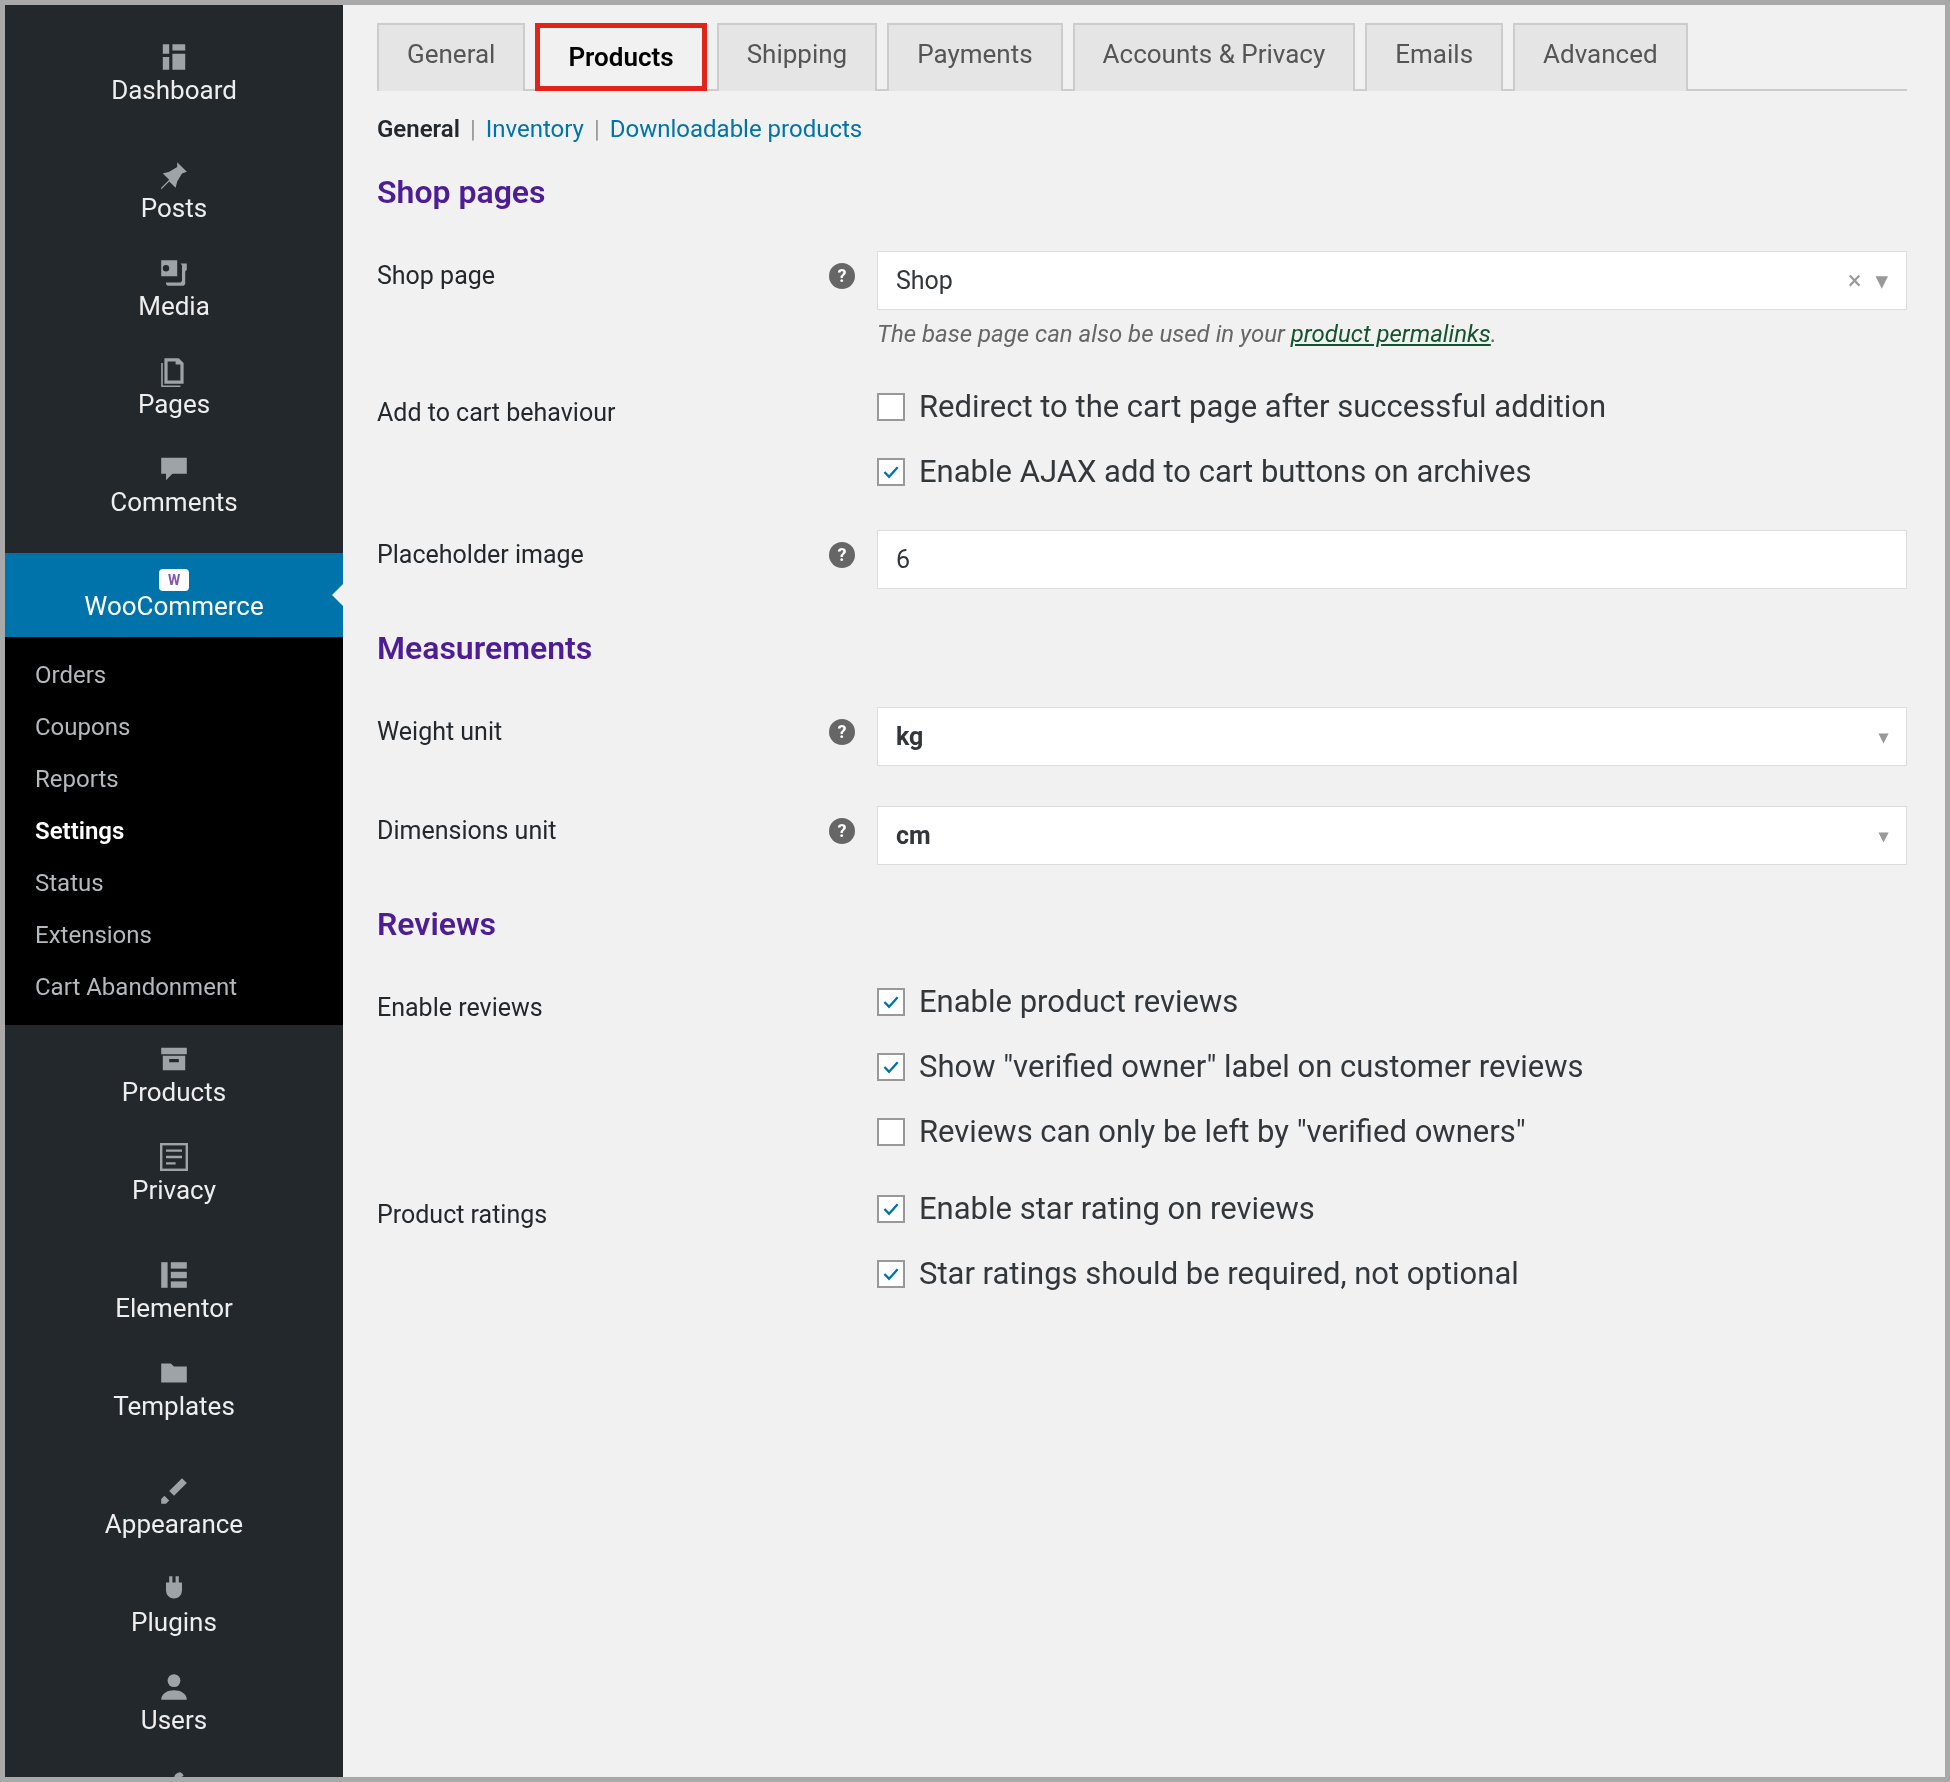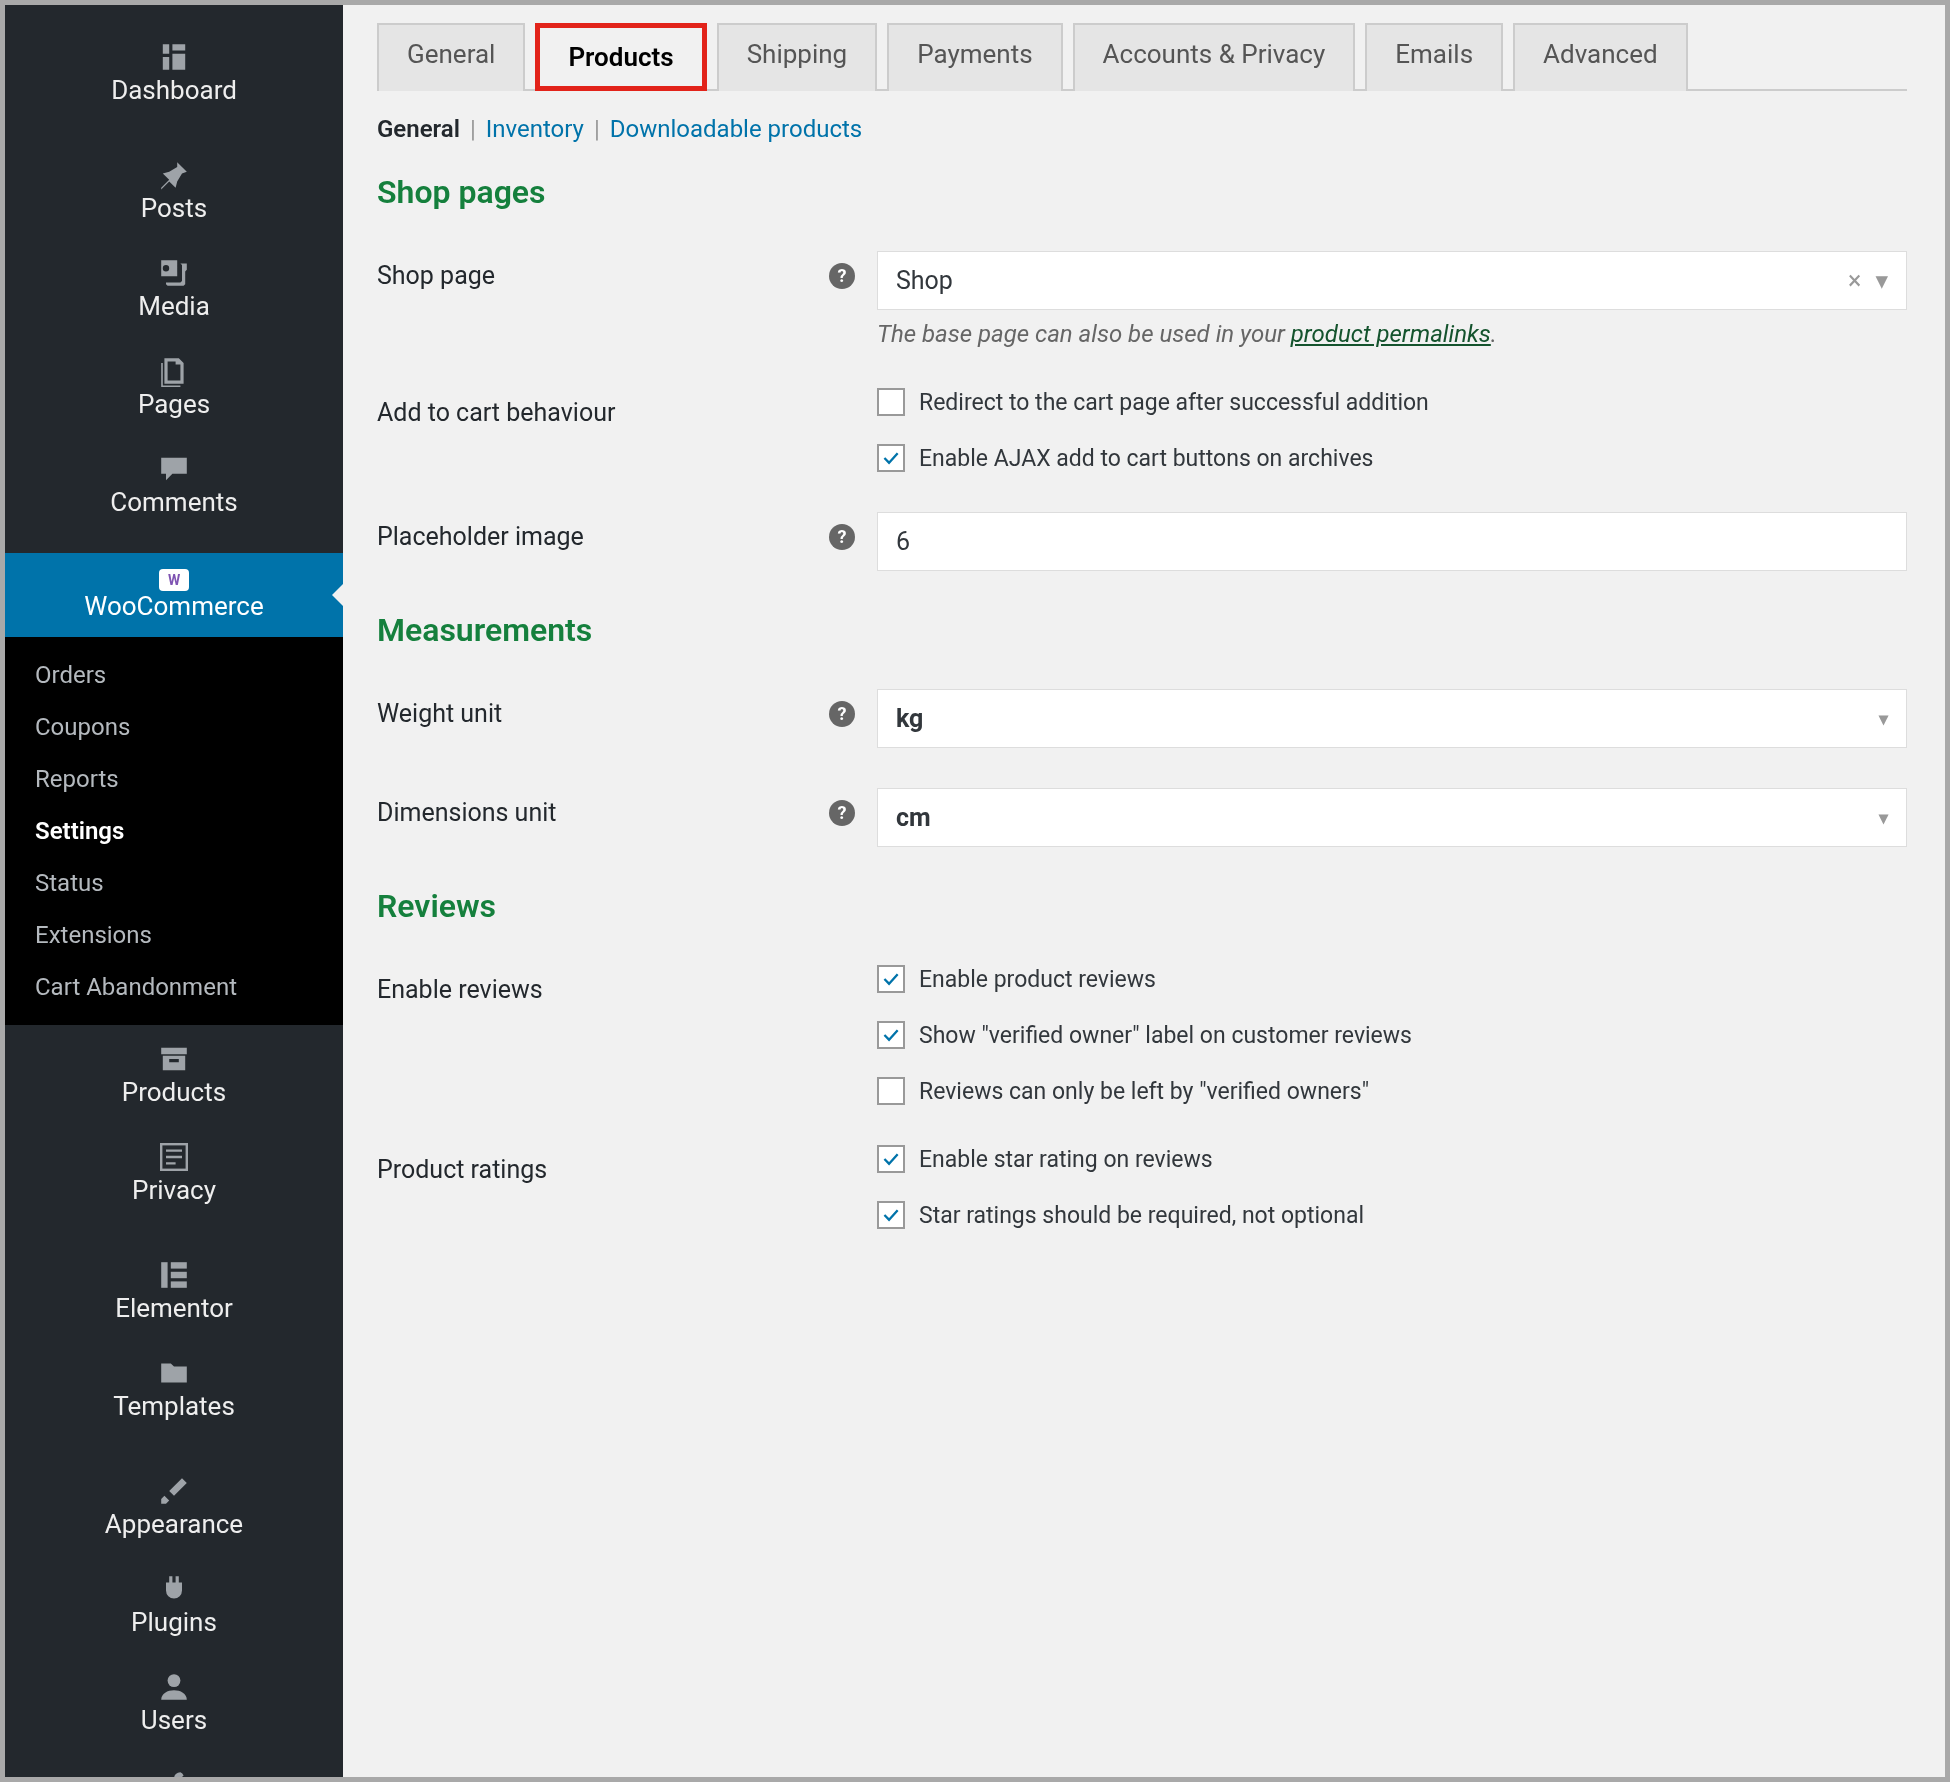--- a/index.html
+++ b/index.html
@@ -100,21 +100,21 @@
   font-size: 24px;
   color: #666;
   margin-bottom: 30px;
 }
 .subsubsub .link { color: #0073aa; }
 .subsubsub .current { color: #23282d; font-weight: 600; }
 .subsubsub .sep { margin: 0 4px; color: #999; }
 h2.section {
   font-size: 32px;
   font-weight: 600;
-  color: #15803d;
+  color: #4c1d95;
   margin-top: 22px;
   margin-bottom: 40px;
 }
 .form-row {
   display: flex;
   align-items: flex-start;
   margin-bottom: 40px;
 }
 .form-label {
   width: 500px;
@@ -159,21 +159,21 @@
   font-style: italic;
   color: #666;
   font-size: 24px;
   margin-top: 10px;
 }
 .description a { color: #14532d; font-style: italic; text-decoration: underline; }
 .checkbox-row {
   display: flex;
   align-items: center;
   gap: 14px;
-  font-size: 23px;
+  font-size: 31px;
   margin-bottom: 28px;
 }
 .checkbox-row:last-child { margin-bottom: 0; }
 .checkbox {
   width: 28px;
   height: 28px;
   border: 2px solid #999;
   background: #fff;
   display: inline-flex;
   align-items: center;

